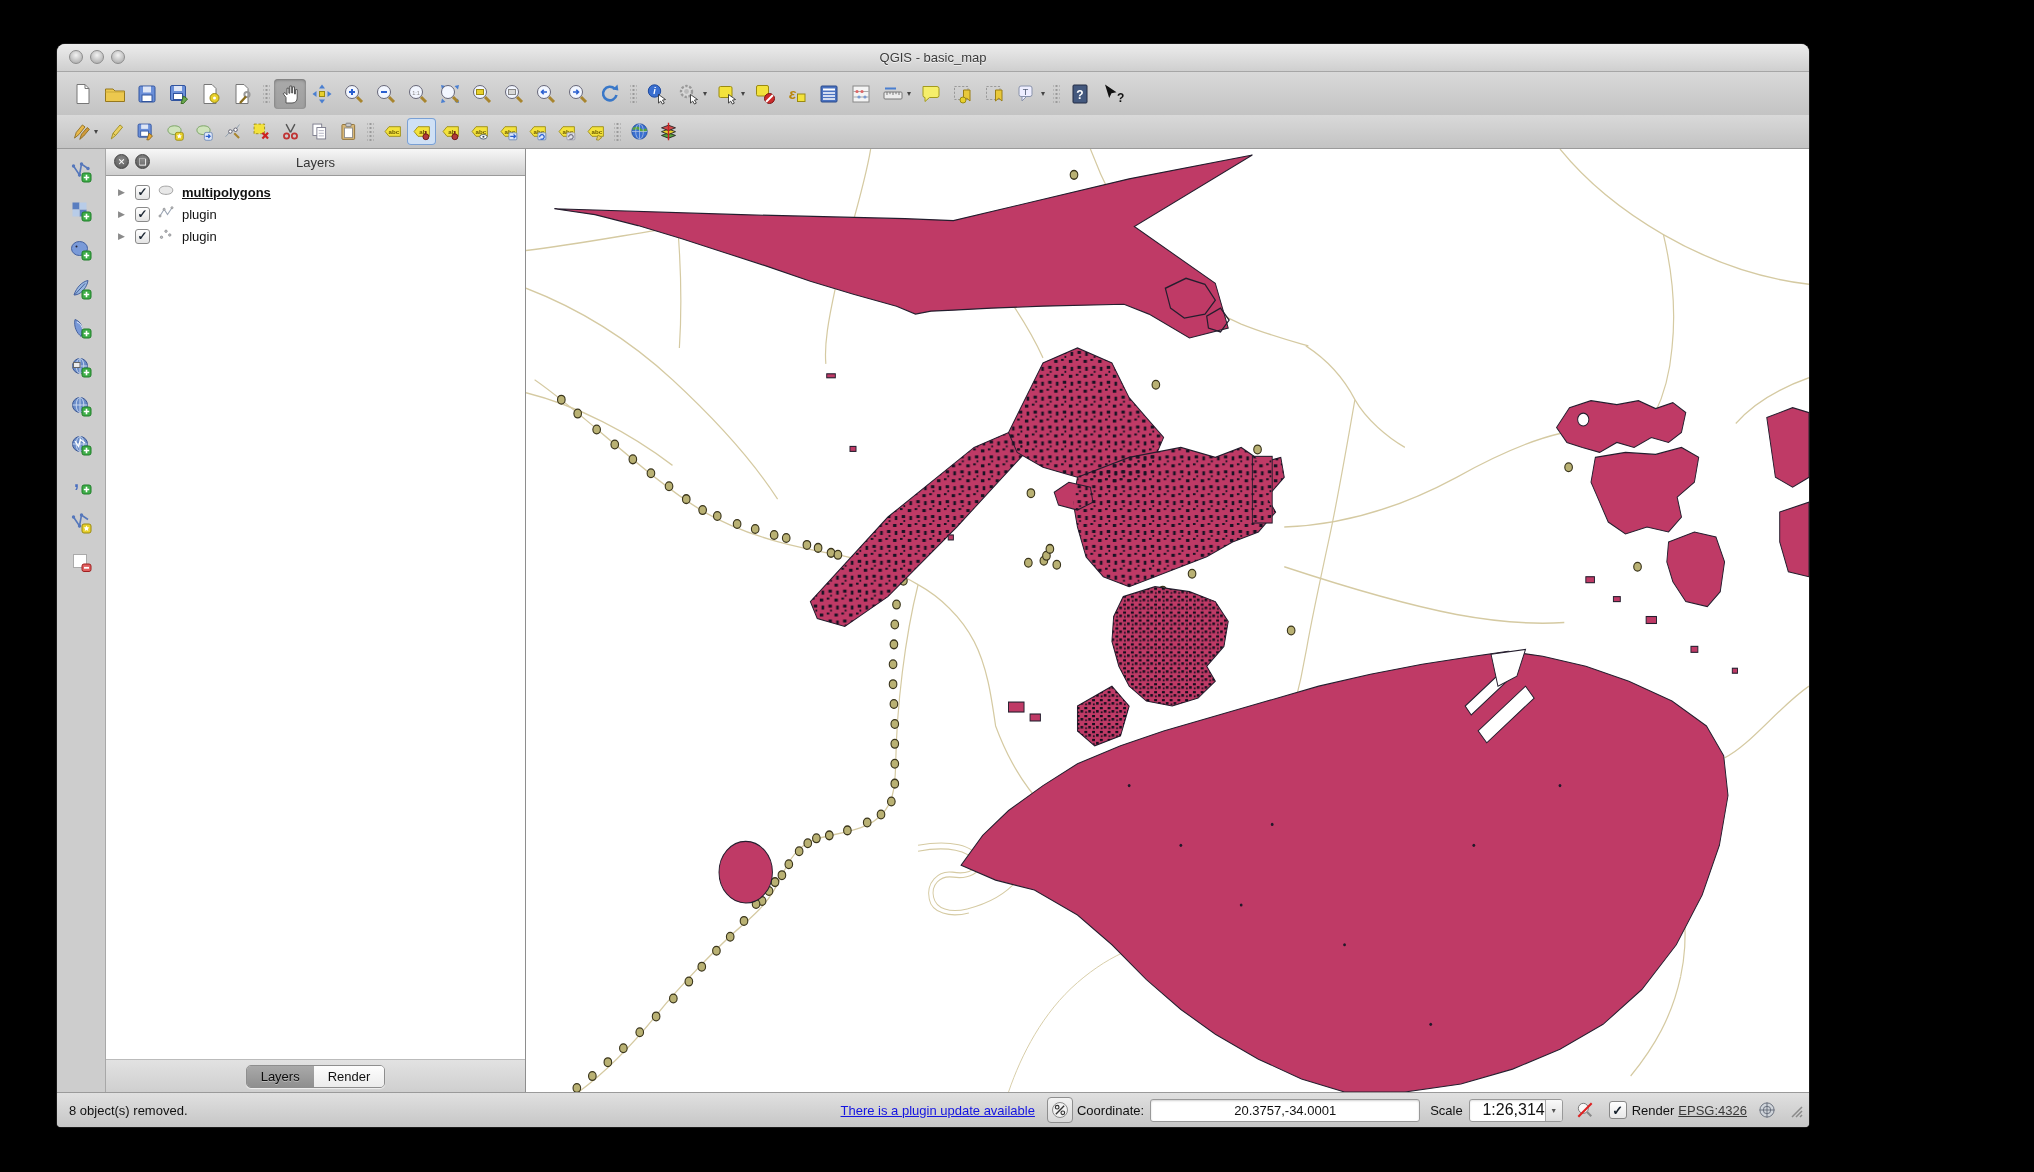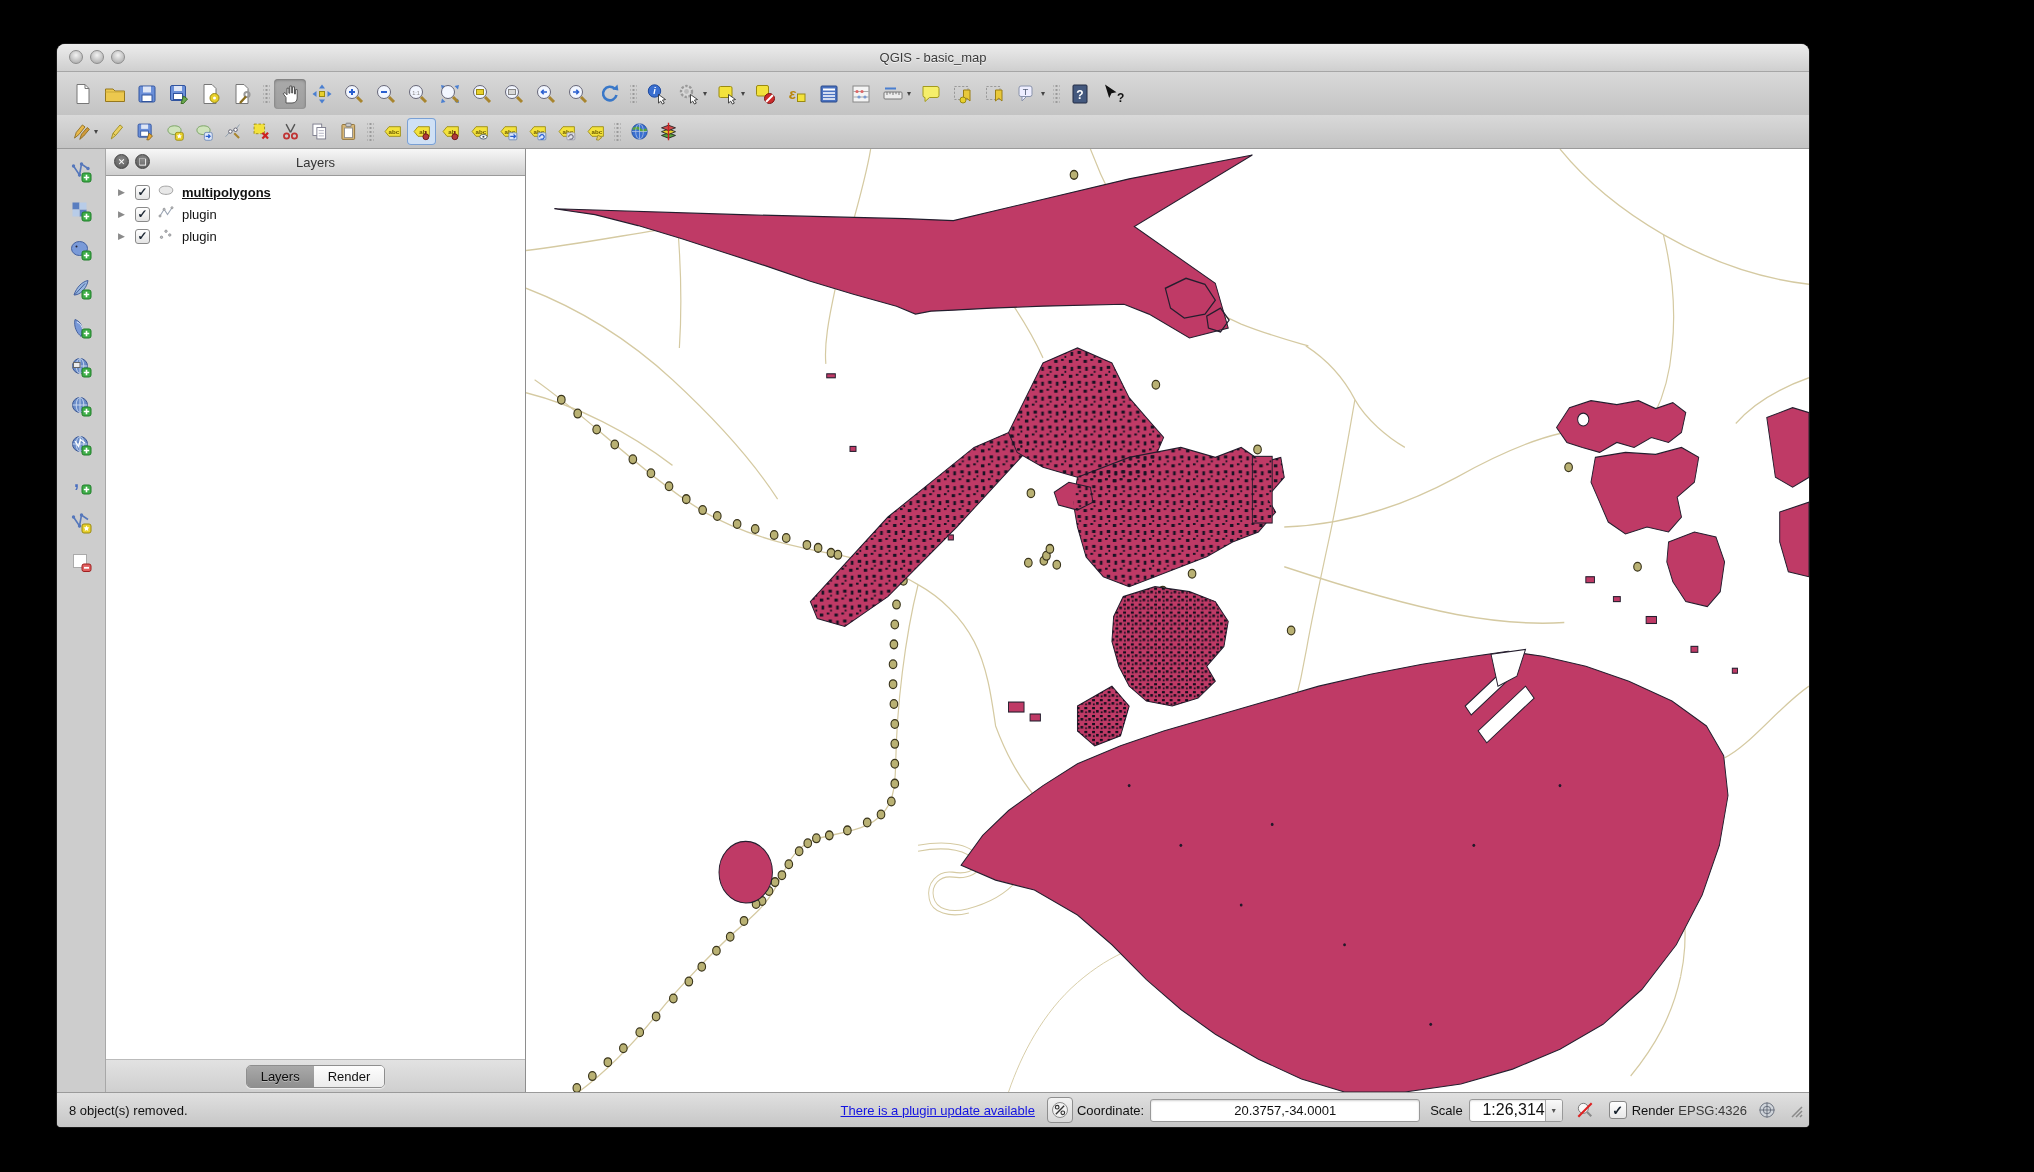--- a/index.html
+++ b/index.html
@@ -70,21 +70,21 @@
   #coordinate-box{width:268px;height:21px;background:#fff;border:1px solid #999;border-radius:3px;
     box-shadow:inset 0 1px 2px rgba(0,0,0,.18);display:flex;align-items:center;justify-content:center;
     font-size:13px;margin:0 10px 0 6px;}
   #scale-combo{width:92px;height:21px;background:#fff;border:1px solid #999;border-radius:3px;
     display:flex;align-items:center;margin:0 6px;overflow:hidden;box-shadow:inset 0 1px 2px rgba(0,0,0,.12);}
   #scale-combo .sval{flex:1;padding-left:6px;font-size:16px;}
   #scale-combo .sarr{width:16px;height:100%;background:linear-gradient(#fafafa,#ddd);
     border-left:1px solid #aaa;display:flex;align-items:center;justify-content:center;font-size:7px;color:#555;}
   .chk{width:16px;height:16px;border:1px solid #888;border-radius:3px;background:linear-gradient(#fff,#e8e8e8);
     display:flex;align-items:center;justify-content:center;font-size:13px;font-weight:bold;color:#15202c;margin:0 5px 0 8px;}
-  #crs-label{color:#3a3a3a;margin:0 4px;}
+  #crs-label{color:#3a3a3a;margin:0 4px;text-decoration:underline;}
   #grip{width:16px;height:16px;margin-left:4px;}
 </style>
 </head>
 <body>
 
 <div id="window">
 
   <div class="titlebar">
     <div class="lights">
       <div class="light"></div>

